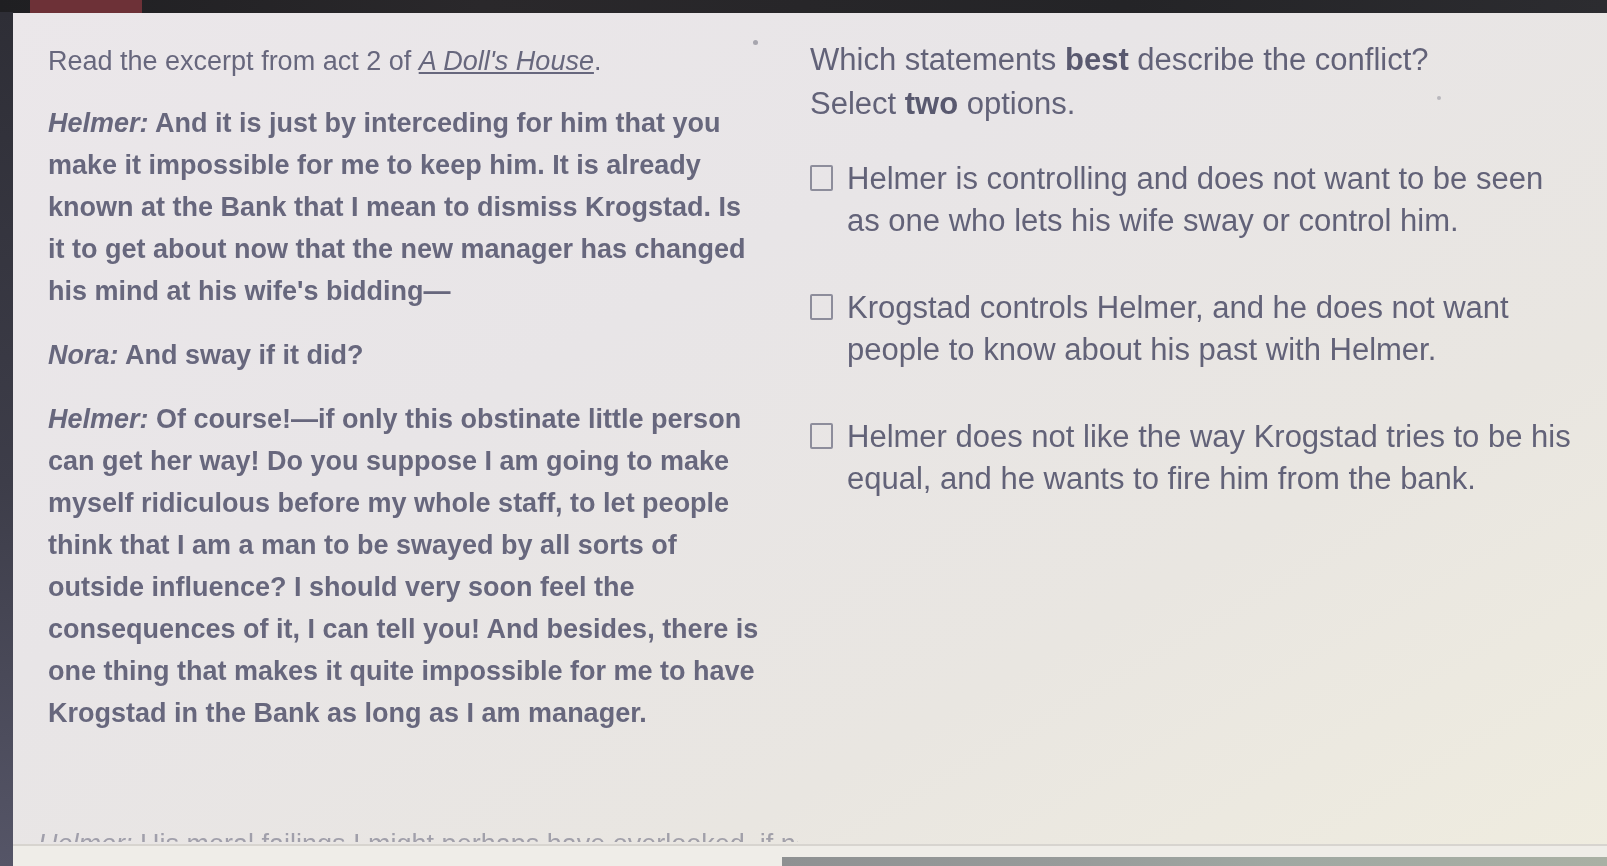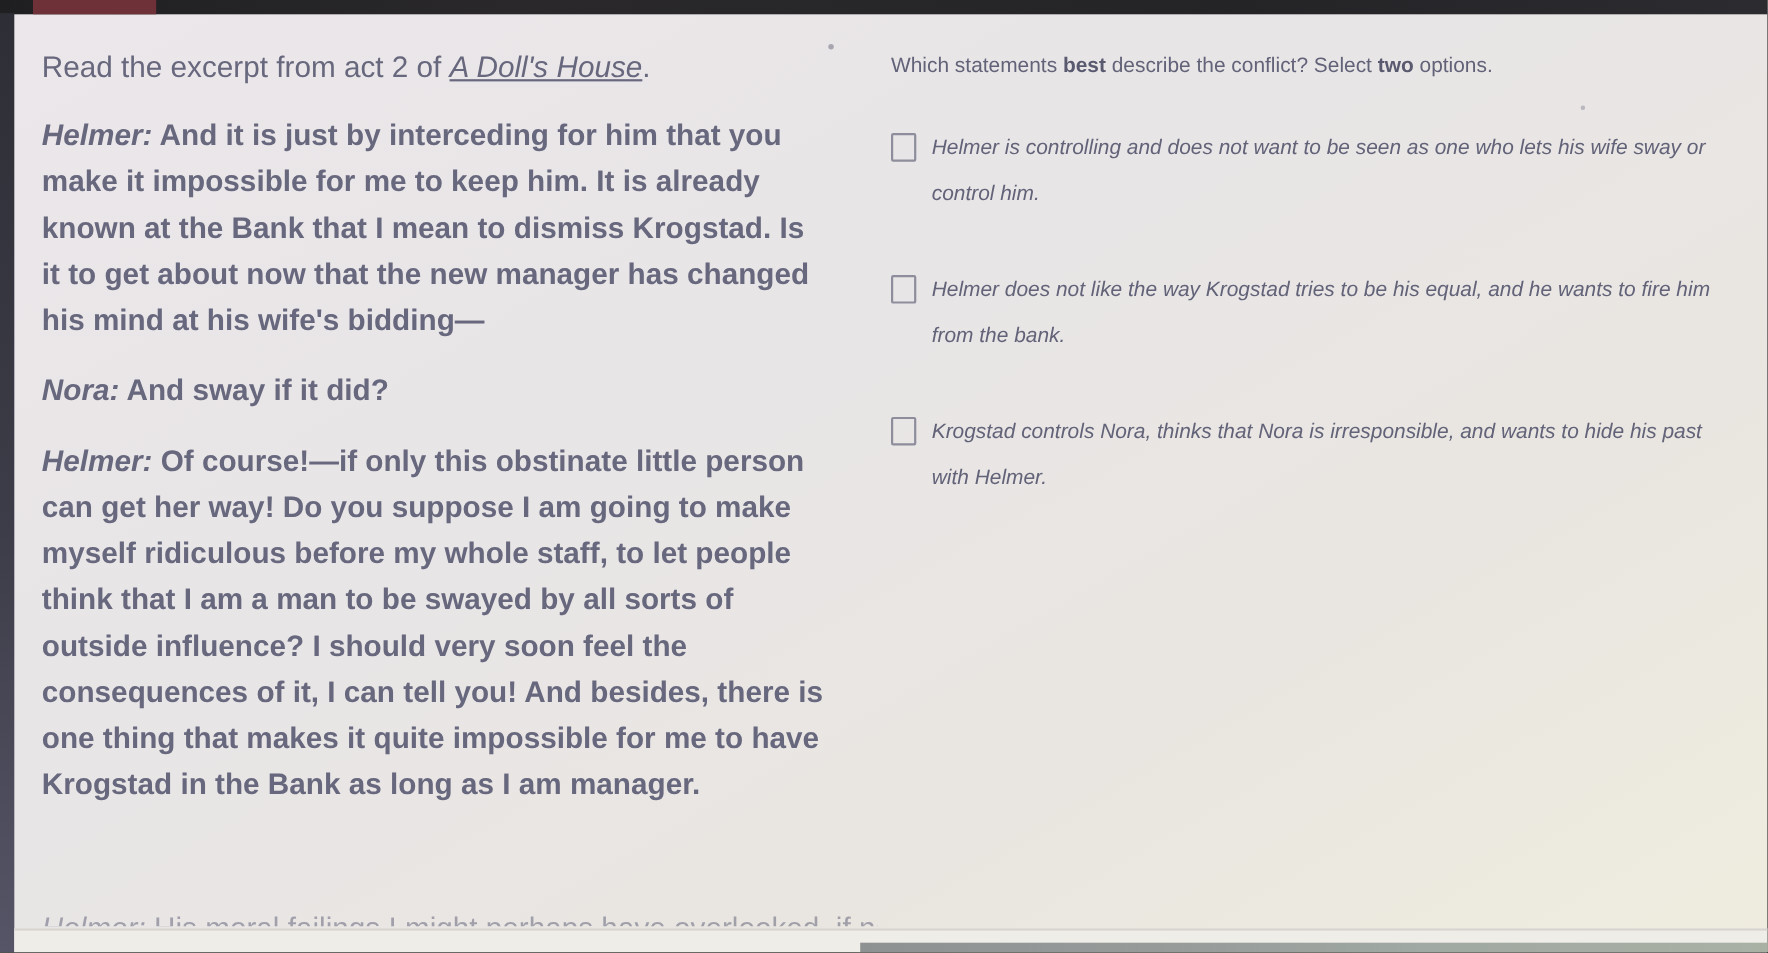--- a/index.html
+++ b/index.html
@@ -23,59 +23,59 @@
     position: absolute; top: 0; left: 30px; width: 112px; height: 13px;
     background: #6d3137;
   }
   .bezel-left {
     position: absolute; top: 12px; left: 0; width: 13px; bottom: 0;
     background: linear-gradient(180deg, #2e2e36 0%, #3d3d49 55%, #555567 100%);
   }
 
   
   .passage {
-    position: absolute; left: 38px; top: 40px; width: 712px;
+    position: absolute; left: 48px; top: 40px; width: 712px;
     font-size: 27px; line-height: 42px;
   }
   .passage-title { margin: 0 0 20px 0; }
   .work-title { font-style: italic; text-decoration: underline; }
   .passage p { margin: 0 0 22px 0; font-weight: bold; }
   .speaker { font-style: italic; }
 
   
   .cutoff-line {
     position: absolute; left: 38px; top: 831px; width: 760px; height: 11px;
     overflow: hidden; opacity: 0.55;
   }
   .cutoff-line .inner {
     font-size: 27px; line-height: 27px; white-space: nowrap;
   }
 
   
   .question-panel {
     position: absolute; left: 810px; top: 38px; width: 772px;
-    font-size: 19px; line-height: 44px; color: #626278;
+    font-size: 31px; line-height: 44px; color: #626278;
   }
   .question-text { max-width: 700px; margin: 0 0 32px 0; }
   .question-text b { color: #59596f; }
 
   .options { display: flex; flex-direction: column; gap: 45px; }
   .option {
     display: flex; align-items: flex-start; cursor: pointer;
     line-height: 42px;
   }
   .checkbox {
     flex: 0 0 auto;
     width: 19px; height: 22px;
     border: 2px solid #8d8d9b;
     border-radius: 2px;
     background: transparent;
     margin: 7px 14px 0 0;
   }
-  .option-label { flex: 1 1 auto; font-style: italic; }
+  .option-label { flex: 1 1 auto; }
 
   
   .bottom-strip {
     position: absolute; left: 13px; right: 0; bottom: 0; height: 20px;
     background: #efede8;
     border-top: 2px solid #d7d4cf;
   }
   .bottom-bar {
     position: absolute; bottom: 0; left: 782px; right: 0; height: 9px;
     background: linear-gradient(90deg, #8e9192 0%, #979b9a 35%, #9fa8a2 60%, #a9b0a4 100%);
@@ -128,25 +128,25 @@
       <span>Which statements </span><b>best</b><span> describe the conflict? Select </span><b>two</b><span> options.</span>
     </div>
 
     <div class="options">
       <div class="option">
         <span class="checkbox"></span>
         <span class="option-label">Helmer is controlling and does not want to be seen as one who lets his wife sway or control him.</span>
       </div>
       <div class="option">
         <span class="checkbox"></span>
-        <span class="option-label">Helmer does not like the way Krogstad tries to be his equal, and he wants to fire him from the bank.</span>
+        <span class="option-label">Krogstad controls Helmer, and he does not want people to know about his past with Helmer.</span>
       </div>
       <div class="option">
         <span class="checkbox"></span>
-        <span class="option-label">Krogstad controls Nora, thinks that Nora is irresponsible, and wants to hide his past with Helmer.</span>
+        <span class="option-label">Helmer does not like the way Krogstad tries to be his equal, and he wants to fire him from the bank.</span>
       </div>
     </div>
   </div>
 
   <div class="bottom-strip"></div>
   <div class="bottom-bar"></div>
 
   <div class="speck speck-1"></div>
   <div class="speck speck-2"></div>
 

